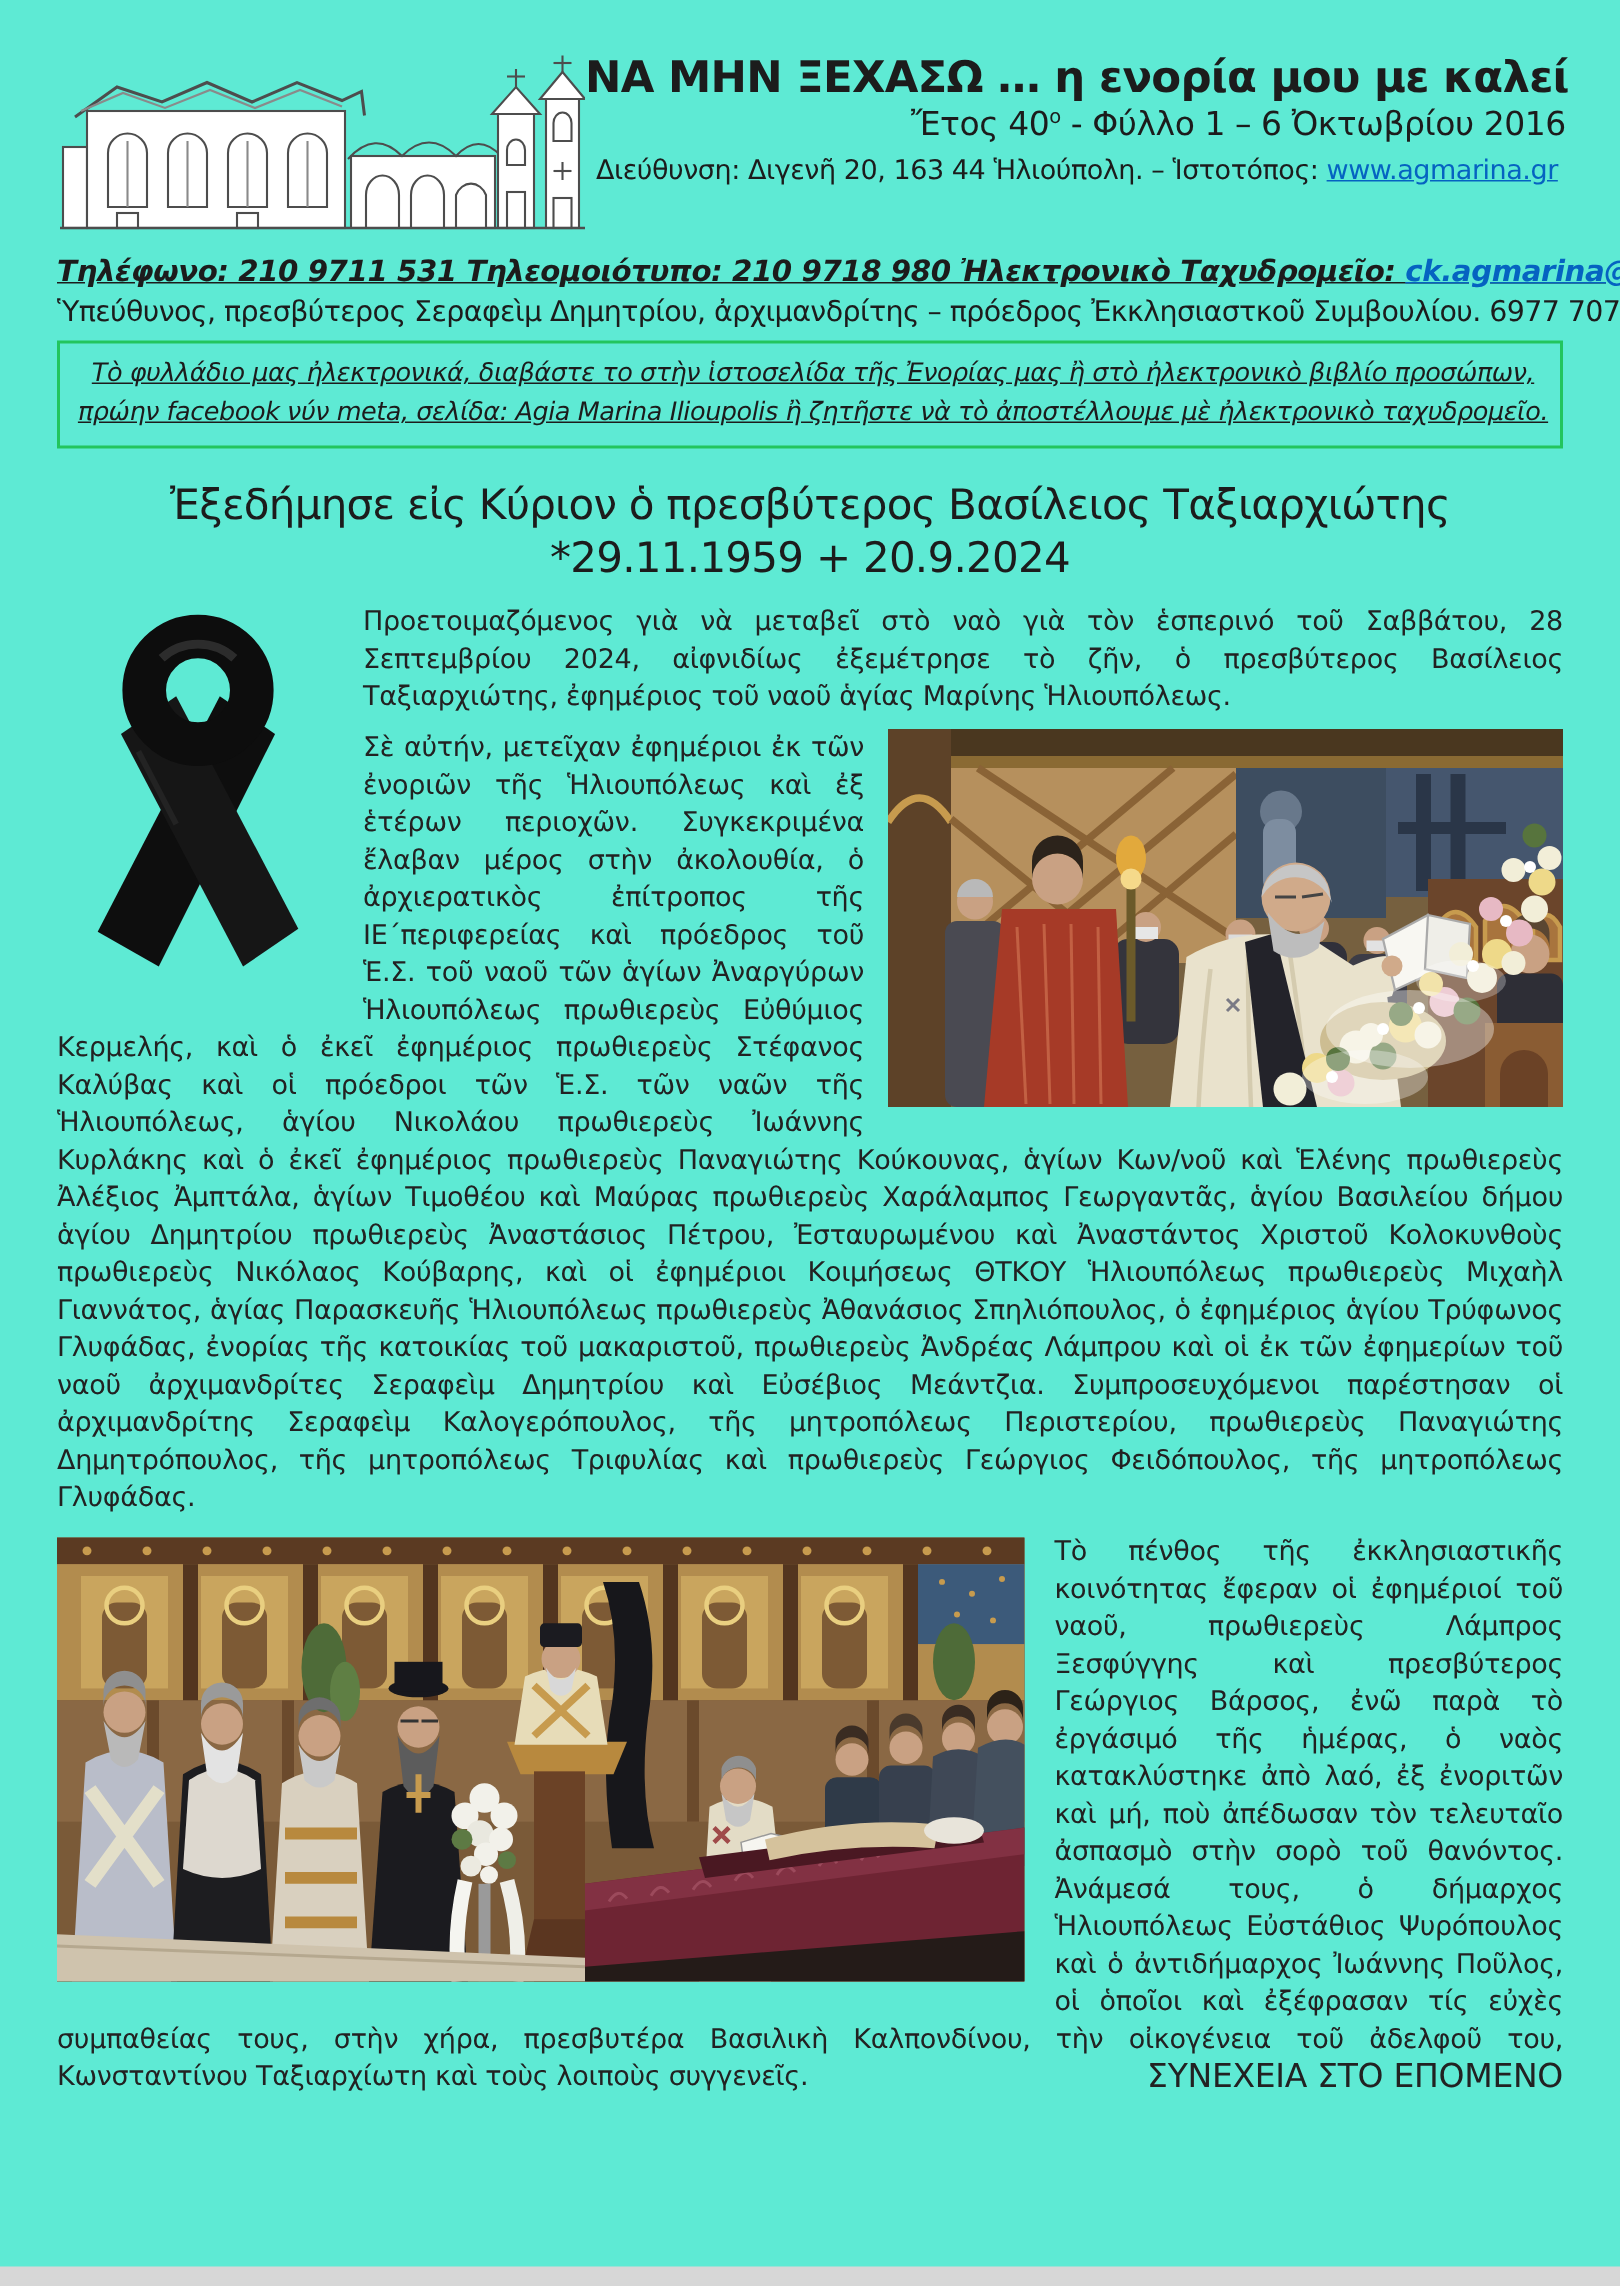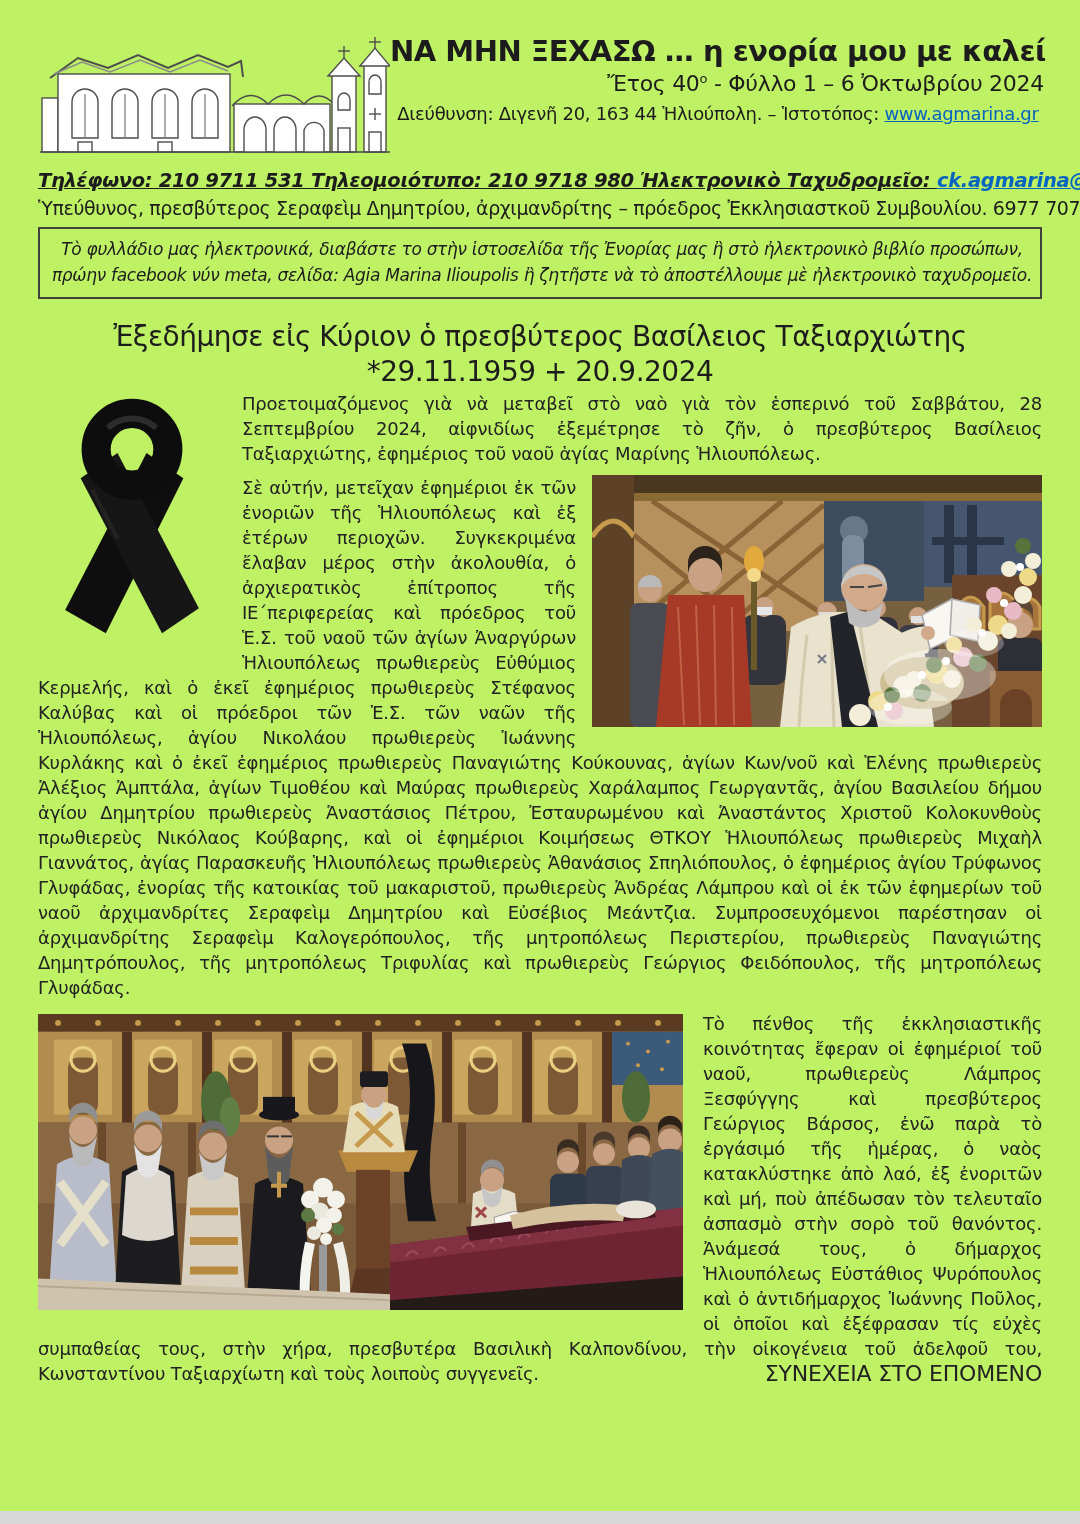--- a/index.html
+++ b/index.html
@@ -1,47 +1,47 @@
 <!DOCTYPE html>
 <html lang="el"><head>
 <meta charset="utf-8">
 <style>
   html,body{margin:0;padding:0;background:#e9e9e9;}
   .page{
     position:relative;width:1080px;height:1524px;margin:0 auto;
-    background:#bef264;overflow:hidden;color:#1c1c1c;
+    background:#5eead4;overflow:hidden;color:#1c1c1c;
     font-family:"DejaVu Sans",sans-serif;
   }
   .inner{padding:34px 38px 0 38px;}
   
   .masthead{display:flex;align-items:flex-start;}
   .logo{width:352px;height:126px;flex:0 0 auto;}
   .logo svg{width:100%;height:100%;}
   .head-right{flex:1;text-align:center;letter-spacing:-0.3px;}
   .nl-title{font-size:29px;font-weight:bold;white-space:nowrap;letter-spacing:-0.5px;}
   .issue-line{font-size:22px;text-align:right;margin-top:3px;padding-right:2px;}
   .issue-line sup{font-size:13px;}
   .church-name{font-size:21px;font-weight:bold;margin-top:9px;white-space:nowrap;}
   .address-line{font-size:18px;margin-top:7px;white-space:nowrap;}
   a.link{color:#0563c1;text-decoration:underline;cursor:pointer;}
   .contact-line{
     text-align:center;font-size:19.5px;font-weight:bold;font-style:italic;
     text-decoration:underline;margin-top:9px;letter-spacing:-0.3px;white-space:nowrap;
   }
   .responsible-line{text-align:center;font-size:19px;margin-top:5px;letter-spacing:-0.4px;white-space:nowrap;}
   .notice-box{
-    border:2px solid #404040;margin-top:8px;padding:7px 4px 8px 8px;
-    font-style:italic;font-size:17px;line-height:1.55;text-align:center;letter-spacing:-0.3px;
+    border:2px solid #22c55e;margin-top:8px;padding:7px 4px 8px 8px;
+    font-style:italic;font-size:17px;line-height:1.55;text-align:center;letter-spacing:-0.3px;text-decoration:underline;
   }
   
   .art-title{ text-align:center;font-weight:normal;margin-top:20px;line-height:1.25;letter-spacing:-0.5px;}
   .art-title .t1{font-size:28px;display:block;}
   .art-title .t2{font-size:28px;display:block;}
   .art-body{
-    margin-top:2px;font-size:18px;line-height:25px;text-align:justify;color:#222;
+    margin-top:13px;font-size:18px;line-height:25px;text-align:justify;color:#222;
     letter-spacing:-0.2px;
   }
   .art-body p{margin:0 0 9px 0;}
   .ribbon-float{float:left;width:168px;height:252px;margin:2px 26px 6px 10px;}
   .ribbon-float svg{width:100%;height:100%;}
   .photo-1{float:right;width:450px;height:252px;margin:0 0 8px 16px;background:#76603f;}
   .photo-1 svg,.photo-2 svg{width:100%;height:100%;display:block;}
   .section-2{position:relative;margin-top:11px;}
   .section-2::after{content:"";display:block;clear:both;}
   .photo-2{float:left;width:645px;height:296px;margin:3px 20px 6px 0;background:#7a5a38;}
@@ -98,21 +98,21 @@
             <path d="M331,48 a6,7 0 0 1 12,0 v12 h-12 z"></path>
             <line x1="337" y1="74" x2="337" y2="86"></line>
             <line x1="331" y1="80" x2="343" y2="80"></line>
             <rect x="331" y="98" width="12" height="20"></rect>
           </g>
           <line x1="2" y1="118" x2="352" y2="118" stroke="#4d4d4d" stroke-width="1.6"></line>
         </svg>
       </div>
       <div class="head-right">
         <div class="nl-title">ΝΑ ΜΗΝ ΞΕΧΑΣΩ … η ενορία μου με καλεί</div>
-        <div class="issue-line"><span>Ἔτος 40</span><sup>ο</sup><span> - Φύλλο 1 – 6 Ὀκτωβρίου 2024</span></div>
+        <div class="issue-line"><span>Ἔτος 40</span><sup>ο</sup><span> - Φύλλο 1 – 6 Ὀκτωβρίου 2016</span></div>
         <div class="address-line"><span>Διεύθυνση: Διγενῆ 20, 163 44 Ἡλιούπολη. – Ἱστοτόπος: </span><a class="link">www.agmarina.gr</a></div>
       </div>
     </div>
 
     <div class="contact-line"><span>Τηλέφωνο: 210 9711 531 Τηλεομοιότυπο: 210 9718 980 Ἠλεκτρονικὸ Ταχυδρομεῖο: </span><a class="link">ck.agmarina@gmail.com</a></div>
     <div class="responsible-line">Ὑπεύθυνος, πρεσβύτερος Σεραφεὶμ Δημητρίου, ἀρχιμανδρίτης – πρόεδρος Ἐκκλησιαστκοῦ Συμβουλίου. 6977 707 404</div>
 
     <div class="notice-box">
       <div>Τὸ φυλλάδιο μας ἠλεκτρονικά, διαβάστε το στὴν ἱστοσελίδα τῆς Ἐνορίας μας ἢ στὸ ἠλεκτρονικὸ βιβλίο προσώπων,</div>
       <div>πρώην facebook νύν meta, σελίδα: Agia Marina Ilioupolis ἢ ζητῆστε νὰ τὸ ἀποστέλλουμε μὲ ἠλεκτρονικὸ ταχυδρομεῖο.</div>

